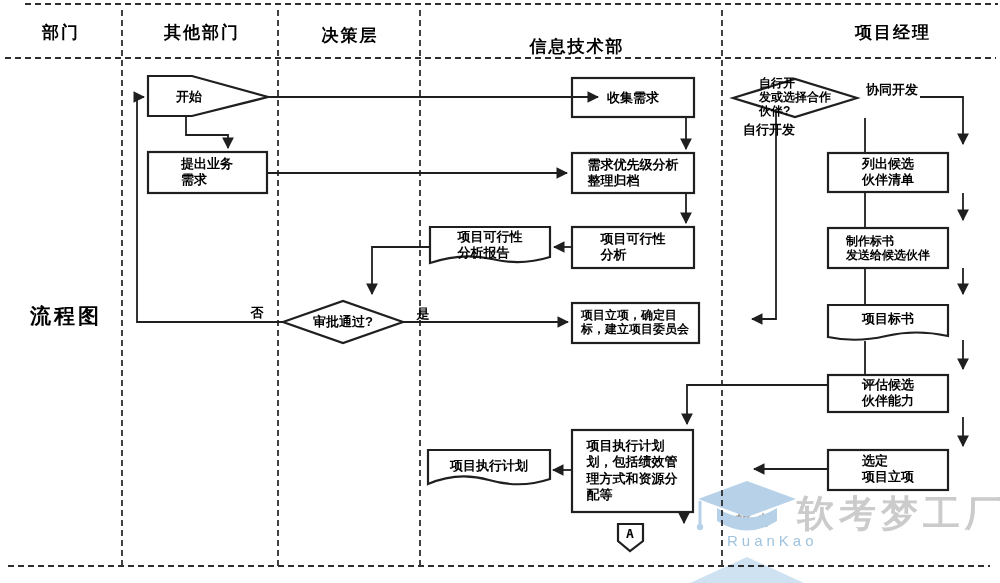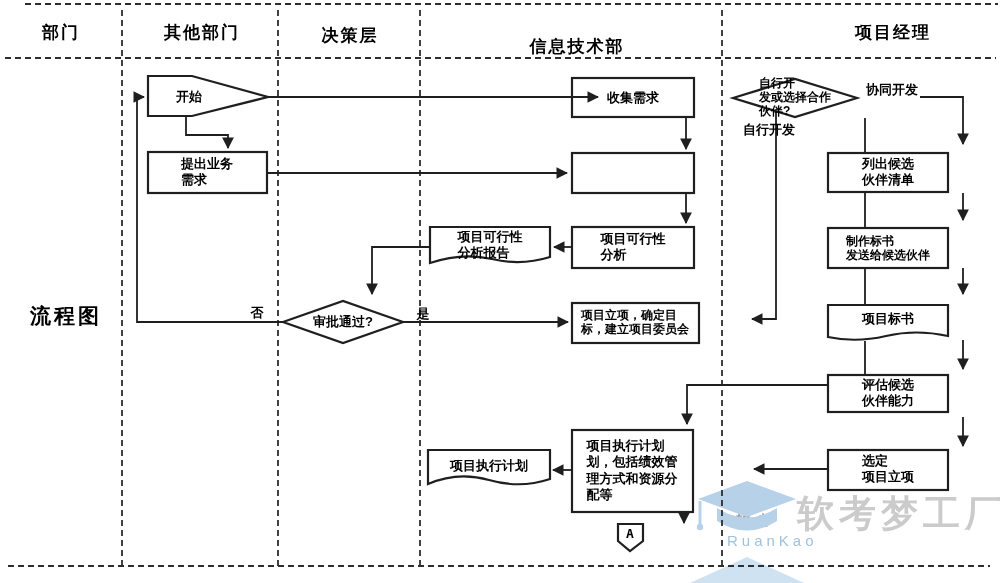--- a/index.html
+++ b/index.html
@@ -107,20 +107,22 @@
   <div class="lbl hdr" style="left:350px;top:36px;">决策层</div>
   <div class="lbl hdr" style="left:577px;top:47px;">信息技术部</div>
   <div class="lbl hdr" style="left:893px;top:33px;">项目经理</div>
 
   <div class="lbl side" style="left:66px;top:280px;">流程图</div>
 
   <div class="lbl" style="left:189px;top:97px;">开始</div>
   <div class="lbl" style="left:207px;top:172px;">提出业务
 需求</div>
   <div class="lbl" style="left:633px;top:98px;">收集需求</div>
+  <div class="lbl" style="left:633px;top:173px;">需求优先级分析
+整理归档</div>
   <div class="lbl" style="left:633px;top:247px;">项目可行性
 分析</div>
   <div class="lbl" style="left:490px;top:245px;">项目可行性
 分析报告</div>
   <div class="lbl" style="left:343px;top:322px;">审批通过?</div>
   <div class="lbl small" style="left:635px;top:322px;">项目立项，确定目
 标，建立项目委员会</div>
   <div class="lbl small" style="left:795px;top:97px;">自行开
 发或选择合作
 伙伴?</div>

